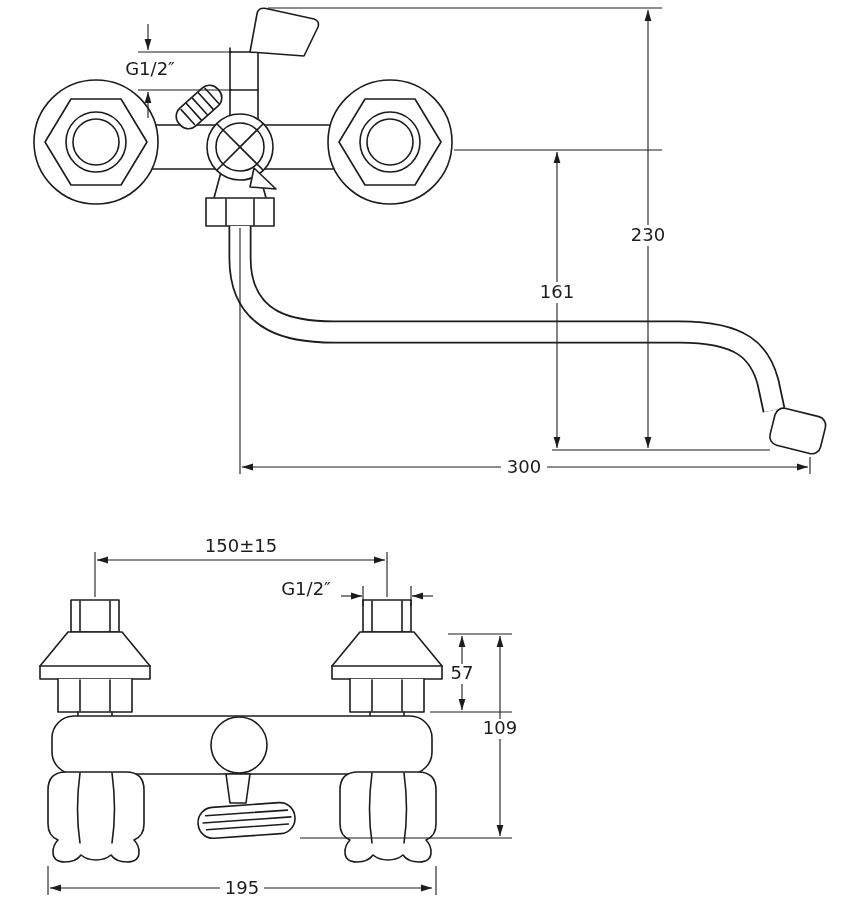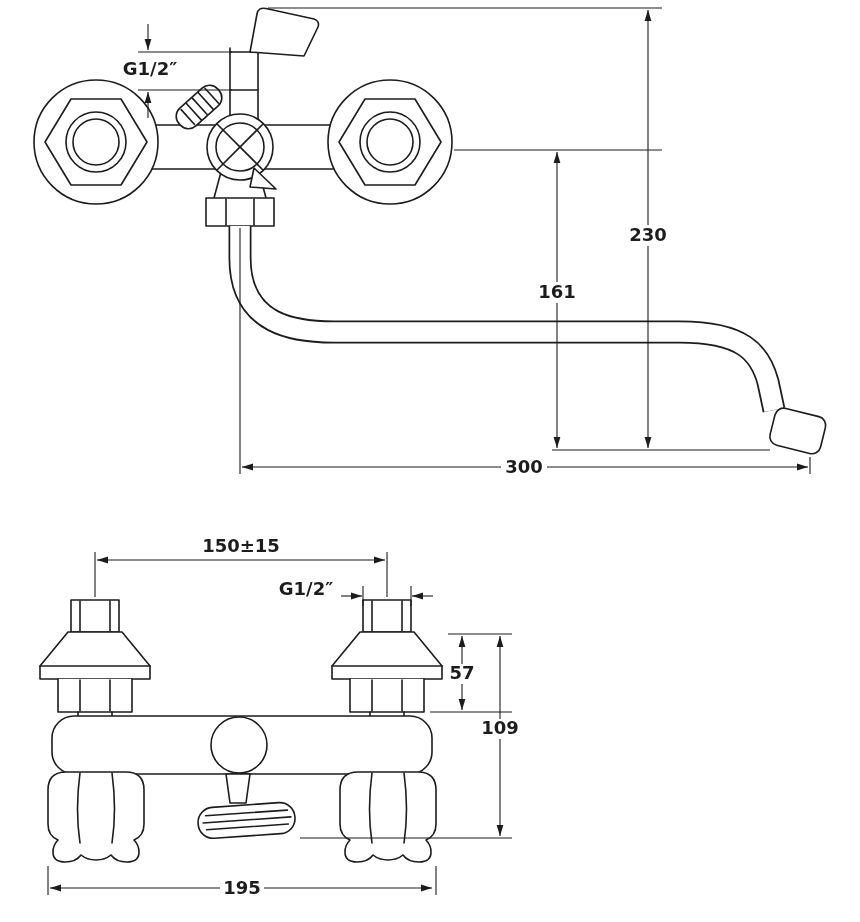--- a/index.html
+++ b/index.html
@@ -1,16 +1,16 @@
 <!DOCTYPE html>
 <html><head>
 <meta charset="utf-8">
 <style>
   html,body{margin:0;padding:0;background:#ffffff;}
-  .sheet{width:860px;height:922px;background:#ffffff;position:relative;overflow:hidden;font-weight:bold;}
+  .sheet{width:860px;height:922px;background:#ffffff;position:relative;overflow:hidden;}
   svg{display:block;}
   .obj{stroke:#1c1c1c;stroke-width:1.6;fill:none;stroke-linecap:round;stroke-linejoin:round;}
   .fillw{fill:#ffffff;}
   .dim{stroke:#1c1c1c;stroke-width:1.1;fill:none;stroke-linecap:butt;}
   .tube-outer{stroke:#1c1c1c;stroke-width:23;fill:none;stroke-linecap:butt;stroke-linejoin:round;}
   .tube-inner{stroke:#ffffff;stroke-width:19.5;fill:none;stroke-linecap:butt;stroke-linejoin:round;}
   .dimtxt{font-family:"DejaVu Sans","Liberation Sans",sans-serif;font-size:18px;fill:#1c1c1c;stroke:none;text-anchor:middle;}
   .bg{fill:#ffffff;stroke:none;}
 </style>
 </head>

